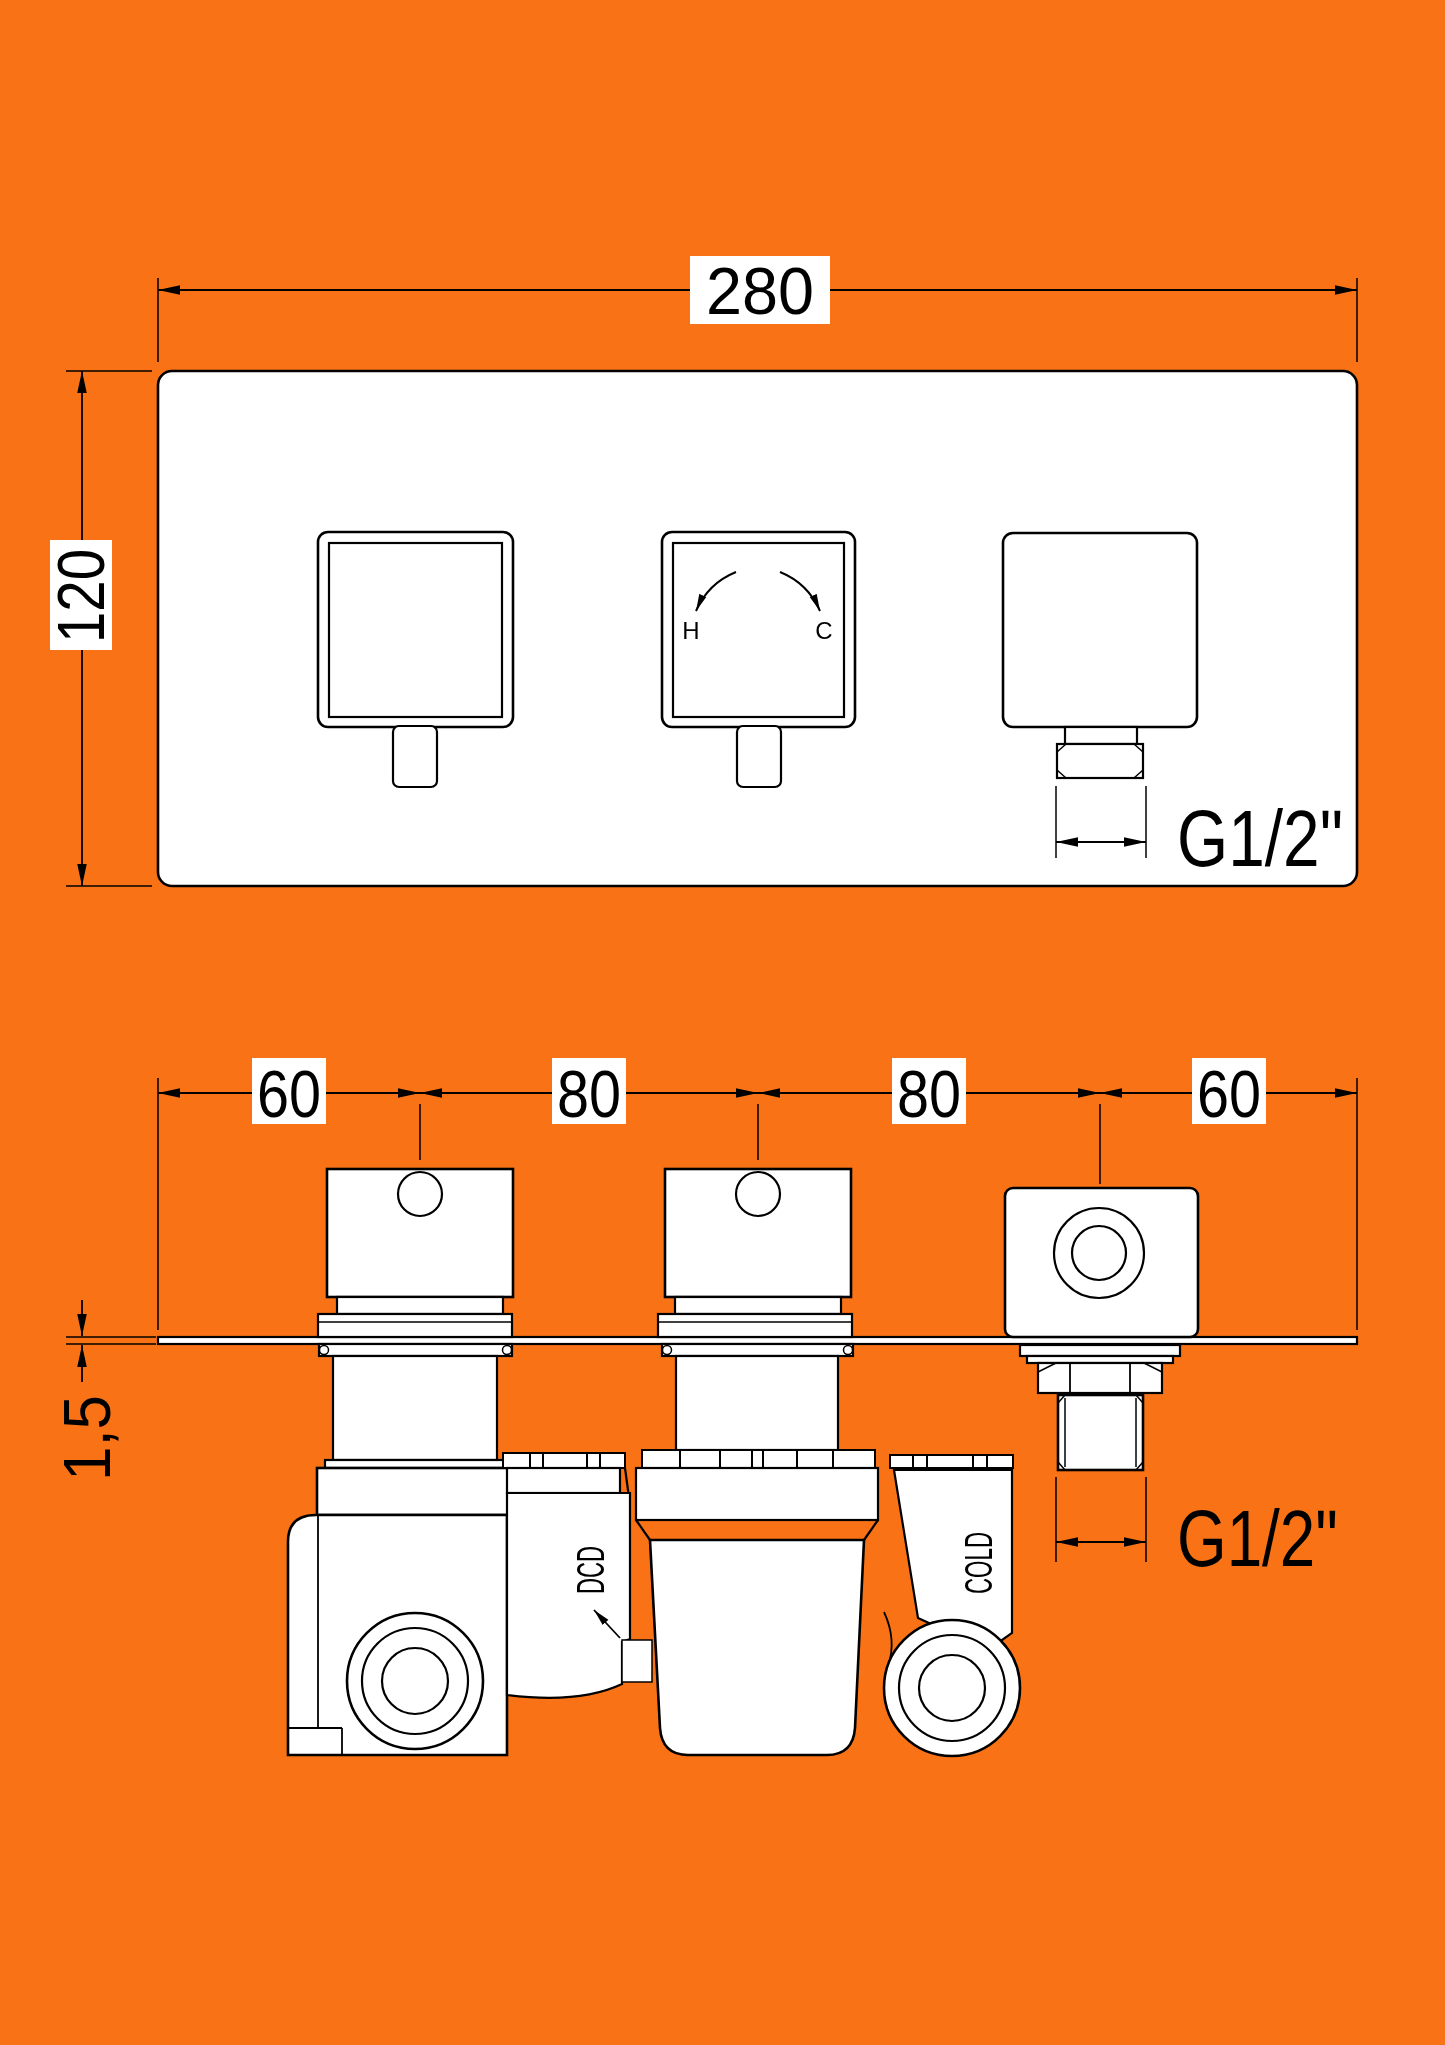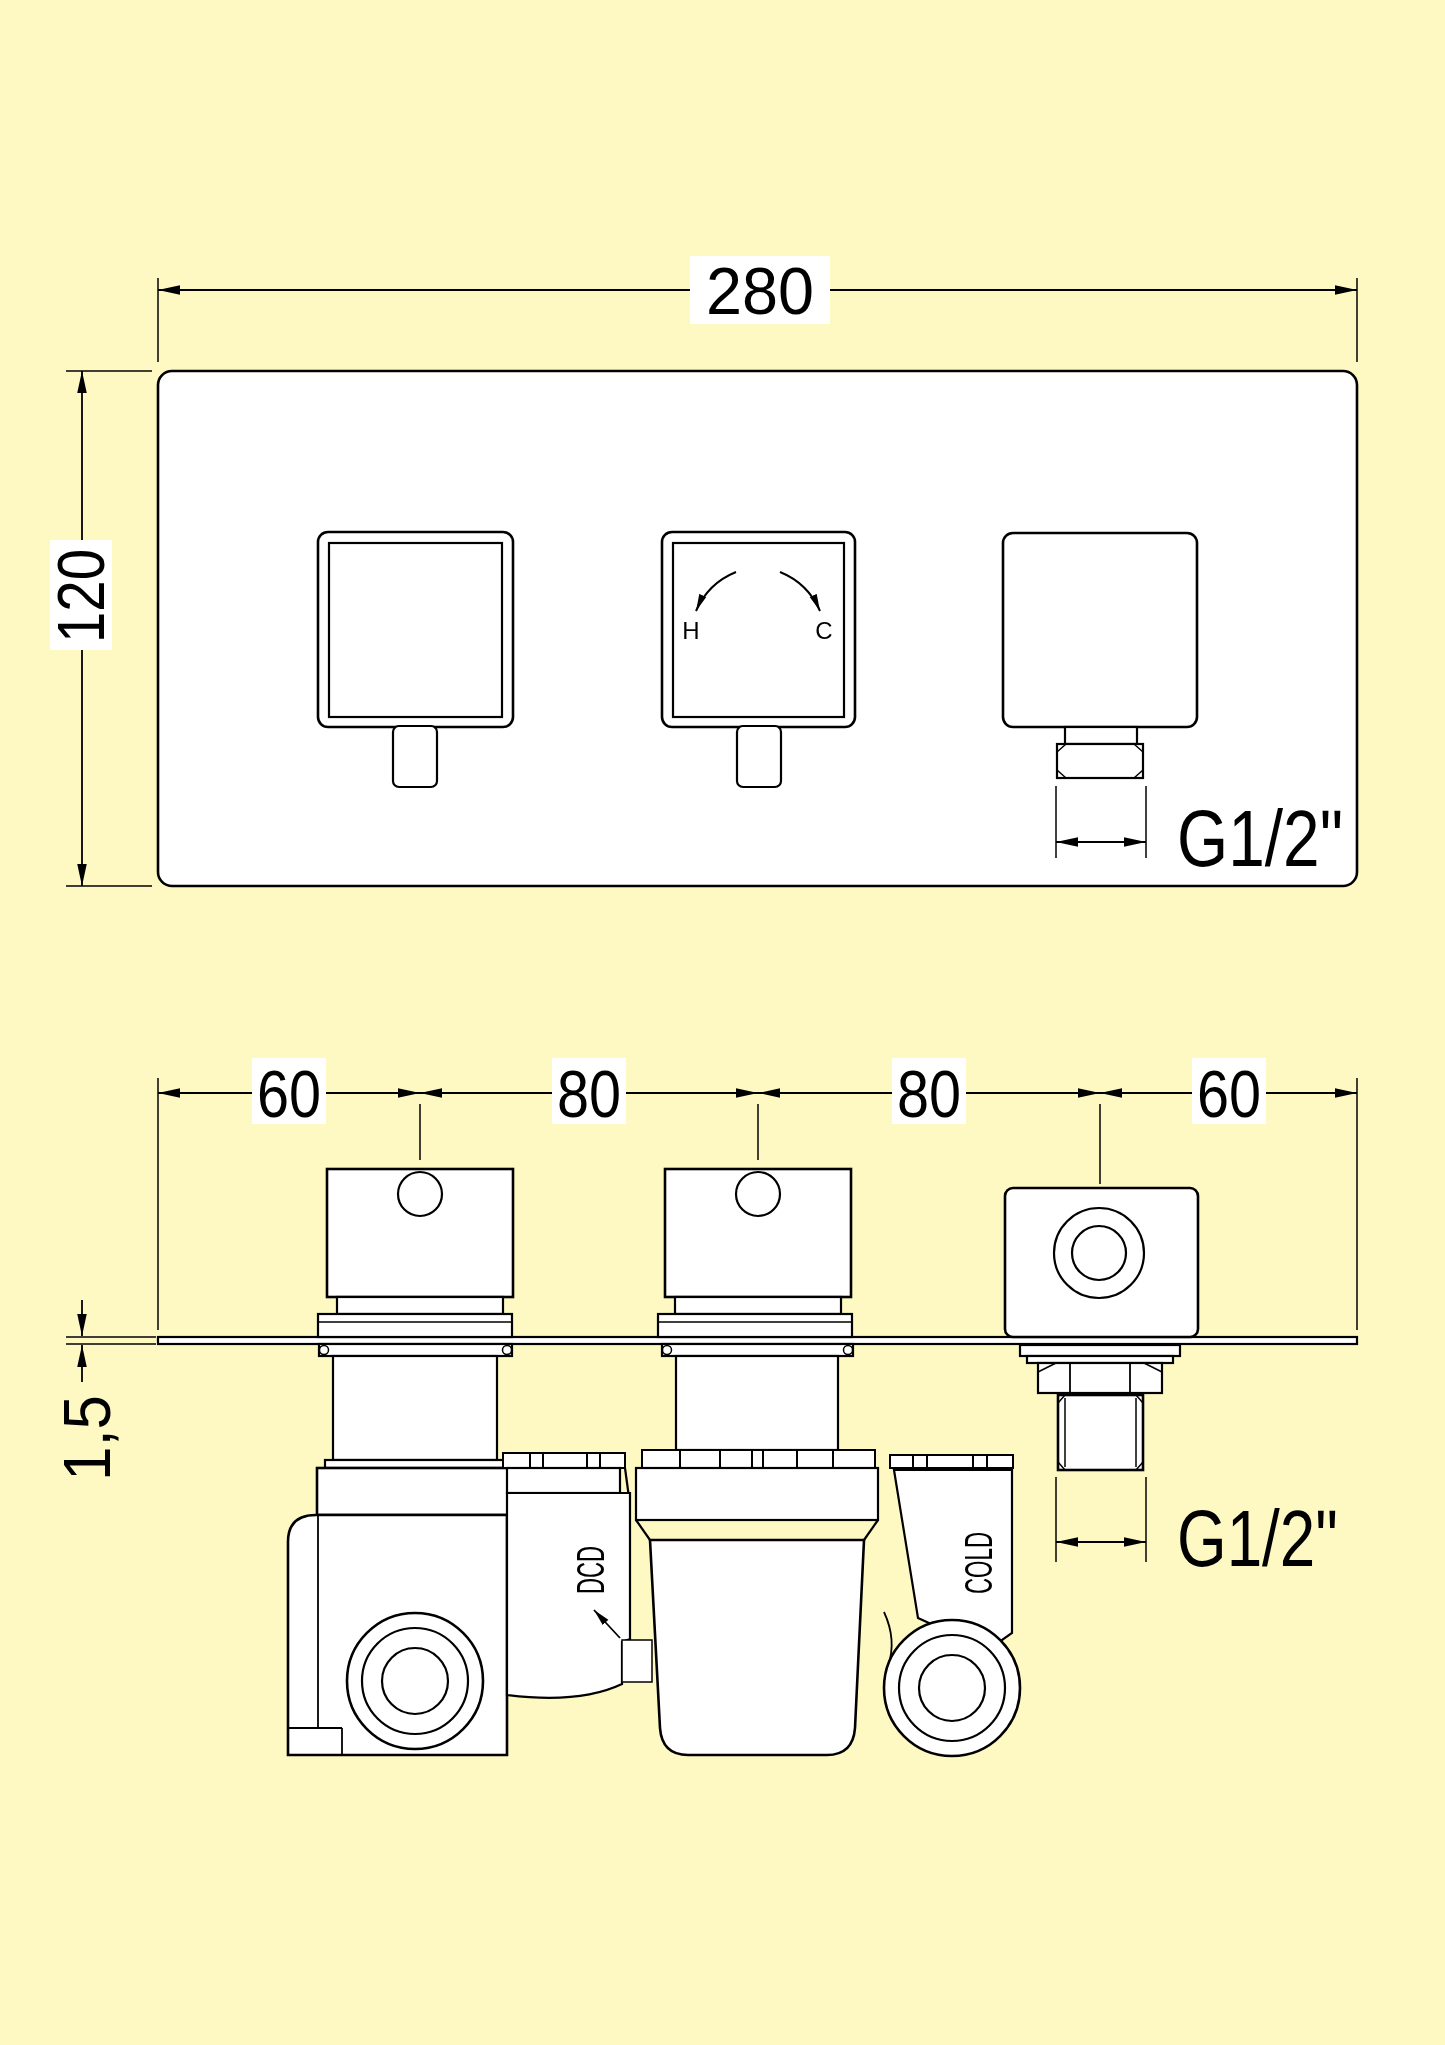--- a/index.html
+++ b/index.html
@@ -1,16 +1,16 @@
 <!DOCTYPE html>
 <html><head>
 <meta charset="utf-8">
 <style>
   html,body{margin:0;padding:0;background:#ffffff;}
-  #stage{position:relative;width:1445px;height:2045px;background:#fef9c3;overflow:hidden;}
+  #stage{position:relative;width:1445px;height:2045px;background:#f97316;overflow:hidden;}
   svg{display:block;}
   .ln{stroke:#000;fill:none;}
   .g3{stroke-width:2.6;}
   .g2{stroke-width:2.2;}
   .g1{stroke-width:1.8;}
   .d {stroke-width:1.8;}
   .e {stroke-width:1.5;}
   .wf{fill:#ffffff;}
   .mask{fill:#ffffff;stroke:none;}
   text{fill:#000;font-family:"Liberation Sans", sans-serif;}

